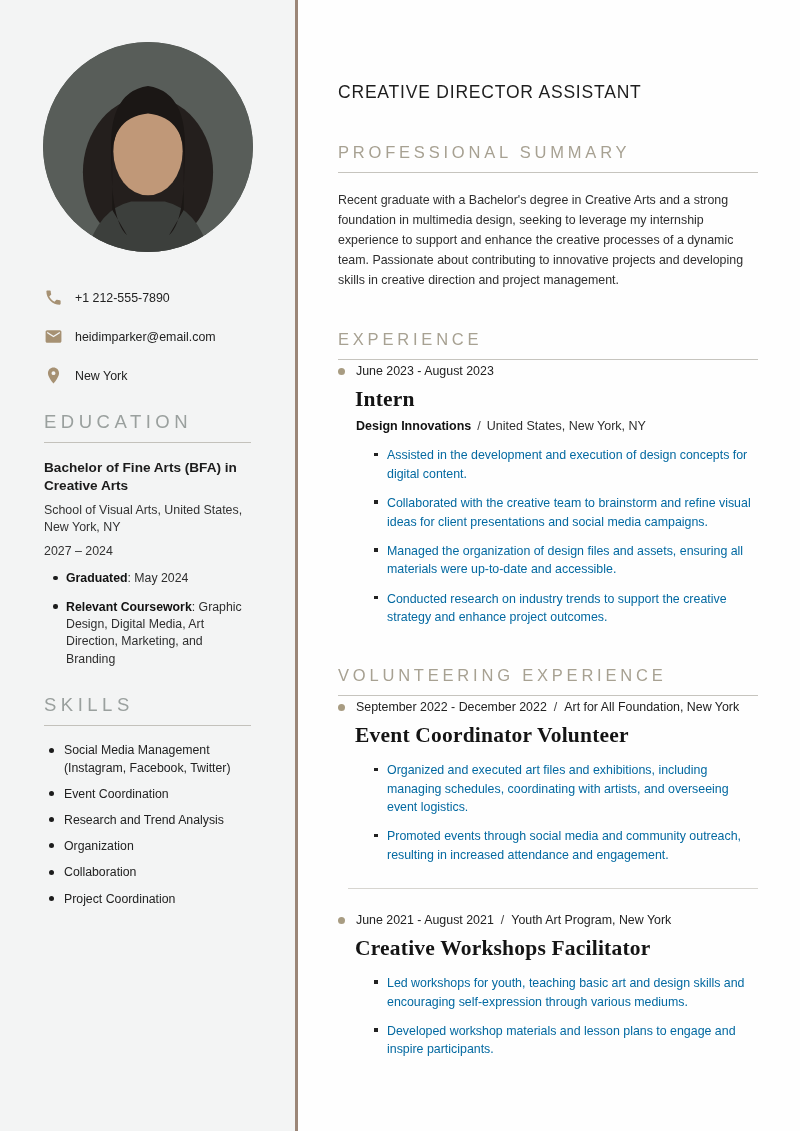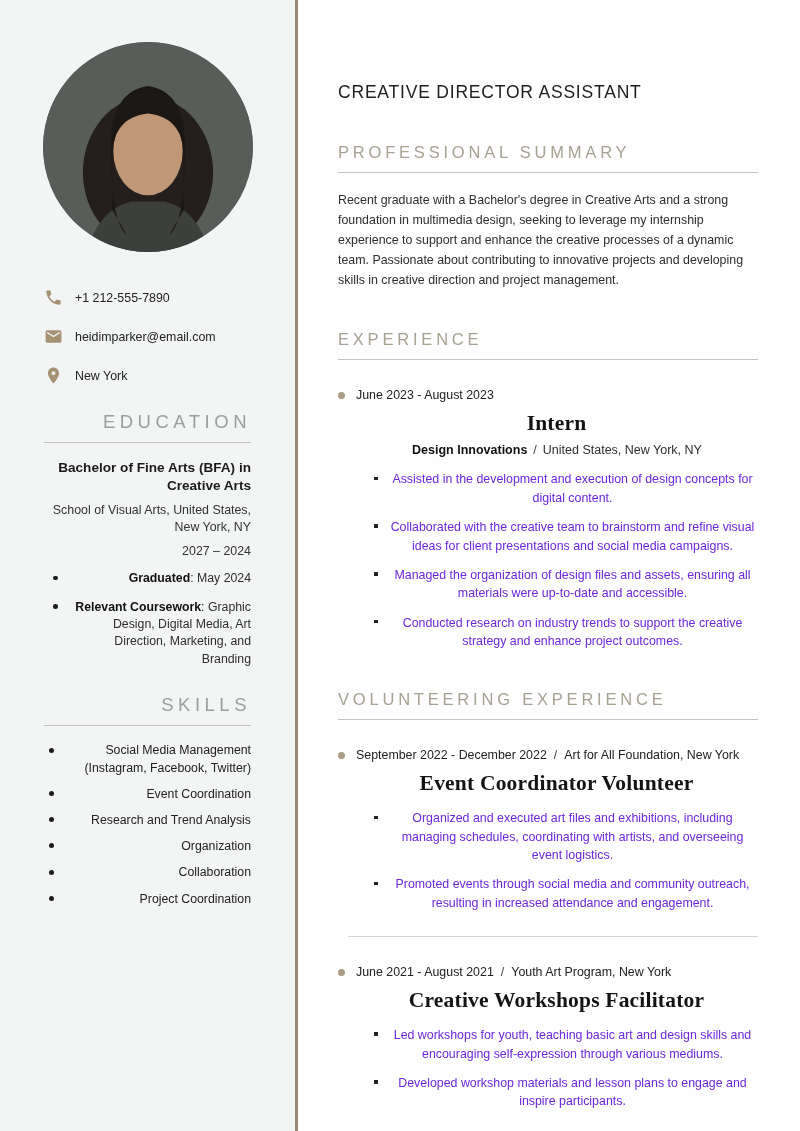--- a/index.html
+++ b/index.html
@@ -10,21 +10,20 @@
     width:800px; height:1131px; overflow:hidden;
     display:flex; background:#fefefe; position:relative;
   }
 
   
   .sidebar {
     width:298px; min-width:298px; height:100%;
     background:#f3f4f4;
     border-right:3px solid #9b8678;
     padding:42px 0 0 0;
-    text-align:right;
   }
   .photo-wrap {
     width:210px; height:210px; border-radius:50%;
     margin:0 auto; overflow:hidden; background:#585d59;
   }
   .photo-wrap svg { display:block; width:100%; height:100%; }
 
   .contact { margin:36px 44px 0 44px; }
   .contact-row { display:flex; align-items:center; margin-bottom:20px; }
   .contact-row .cicon { width:19px; height:19px; margin-right:12px; flex:0 0 19px; }
@@ -78,40 +77,40 @@
 
   .m-section { margin-top:40px; }
   .m-heading {
     font-size:16.5px; font-weight:400; color:#a7a192;
     letter-spacing:3.8px; text-transform:uppercase;
     padding-bottom:10px; border-bottom:1.5px solid #c6c4be;margin-top:12px;
   }
 
   .summary-text { margin-top:17px; font-size:12.4px; line-height:1.62; color:#2e2e2e; }
 
-  .entry { margin-top:28px;text-align:center; }
+  .entry { margin-top:4px; }
   .entry-date-row { display:flex; align-items:center; font-size:12.4px; color:#222; }
   .entry-date-row .ddot {
     width:7px; height:7px; border-radius:50%; background:#a89c82;
     margin-right:11px; flex:0 0 7px;
   }
   .entry-date-row .sep { margin:0 7px; color:#444; }
   .entry-title {
     font-family:"Liberation Serif","DejaVu Serif",serif;
     font-size:21.5px; font-weight:bold; color:#141414;
     margin:9px 0 7px 17px; letter-spacing:0.2px;
   }
   .company-row { margin-left:18px; font-size:12.5px; color:#2e2e2e; }
   .company-row .company { font-weight:bold; color:#111; }
   .company-row .sep { margin:0 6px; color:#444; }
 
   ul.square-list { list-style:none; margin:13px 0 0 36px; }
   ul.square-list li {
     position:relative; padding-left:13px; margin-bottom:11px;
-    font-size:12.4px; line-height:1.48; color:#6d28d9;
+    font-size:12.4px; line-height:1.48; color:#0369a1;
   }
   ul.square-list li::before {
     content:""; position:absolute; left:0; top:0.5em;
     width:3.5px; height:3.5px; background:#222;
   }
 
   .entry-divider { border:none; border-top:1.5px solid #d7d5d0; margin:24px 0 24px 10px; }
 </style>
 </head>
 <body>

